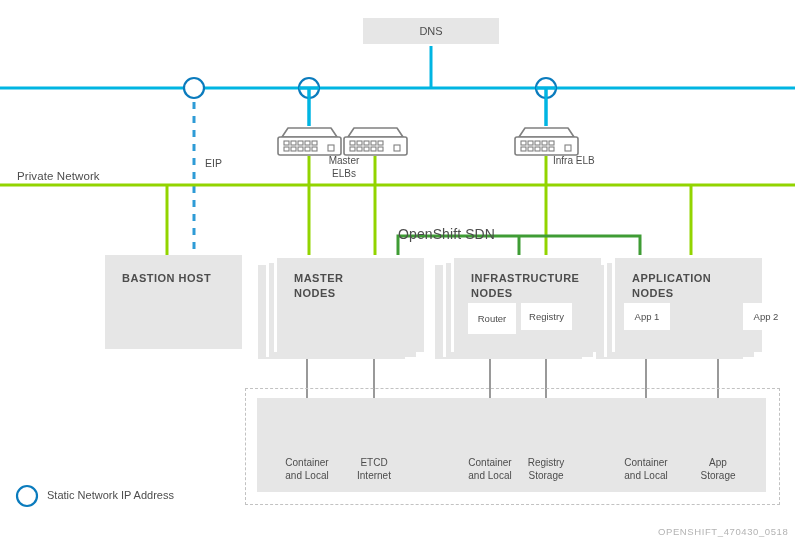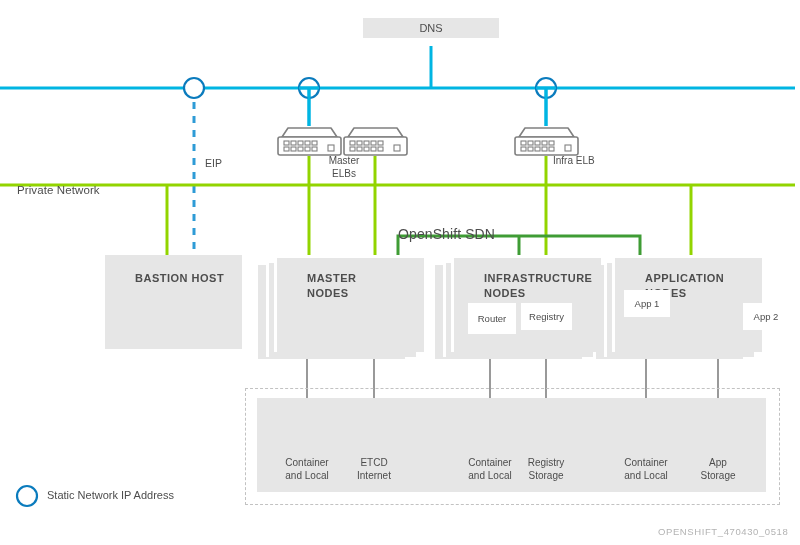--- a/index.html
+++ b/index.html
@@ -5,21 +5,21 @@
   html,body{margin:0;padding:0;}
   body{
     width:800px;height:545px;background:#ffffff;
     font-family:"Liberation Sans", sans-serif;
     color:#4d4d4d;overflow:hidden;position:relative;
   }
   #diagram{position:absolute;inset:0;}
   .lbl{position:absolute;white-space:pre;line-height:1.2;}
   .net-label{font-size:11.5px;color:#4d4d4d;letter-spacing:.1px;}
   .sm-label{font-size:10px;color:#4d4d4d;text-align:center;line-height:1.25;}
-  .node-title{font-size:11px;font-weight:bold;color:#4d4d4d;letter-spacing:.5px;line-height:1.35;margin-left:13px;}
+  .node-title{font-size:11px;font-weight:bold;color:#4d4d4d;letter-spacing:.5px;line-height:1.35;}
   .box-label{font-size:9.5px;color:#4d4d4d;text-align:center;}
   .footer{font-size:9.5px;color:#b3b3b3;letter-spacing:.6px;}
   .legend-text{font-size:11px;color:#4d4d4d;}
 
   .card{position:absolute;background:#e6e6e6;}
   .card-shadow{position:absolute;background:#e6e6e6;}
   .inner-box{position:absolute;background:#ffffff;display:flex;align-items:center;justify-content:center;}
   .dns-box{position:absolute;background:#e6e6e6;display:flex;align-items:center;justify-content:center;}
   .storage-zone{position:absolute;border:1px dashed #c2c2c2;}
   .storage-inner{position:absolute;background:#e6e6e6;}
@@ -151,25 +151,25 @@
     </g>
     <g transform="translate(696,428)">
       <path d="M1 8 a21 8 0 0 1 42 0 v14 a21 8 0 0 1 -42 0 Z" fill="#ffffff" stroke="#808080" stroke-width="1.6"></path>
       <path d="M1 8 a21 8 0 0 0 42 0" fill="none" stroke="#808080" stroke-width="1.3"></path>
       <path d="M11 10 q11 4 22 0" fill="none" stroke="#a6a6a6" stroke-width="1.2"></path>
     </g>
 
     <circle cx="27" cy="496" r="10" fill="none" stroke="#0a7bbd" stroke-width="2.2"></circle>
   </svg>
 
-  <div class="dns-box" style="left:363px;top:18px;width:136px;height:20px;">
+  <div class="dns-box" style="left:363px;top:18px;width:136px;height:26px;">
     <span class="box-label" style="font-size:11px;">DNS</span>
   </div>
 
-  <div class="lbl net-label" style="left:17px;top:184px;">Private Network</div>
+  <div class="lbl net-label" style="left:17px;top:170px;">Private Network</div>
   <div class="lbl net-label" style="left:398px;top:226px;font-size:14px;text-align:right;">OpenShift SDN</div>
   <div class="lbl net-label" style="left:205px;top:134px;font-size:10.5px;margin-top:23px;">EIP</div>
 
   <div class="lbl sm-label" style="left:310px;top:155px;width:68px;"><span>Master
 ELBs</span></div>
   <div class="lbl sm-label" style="left:553px;top:155px;width:80px;text-align:left;"><span>Infra ELB</span></div>
 
   <div class="card" style="left:105px;top:255px;width:137px;height:94px;">
     <div class="lbl node-title" style="left:17px;top:16px;">BASTION HOST</div>
   </div>
@@ -193,21 +193,21 @@
   <div class="inner-box" style="left:521px;top:303px;width:51px;height:27px;">
     <span class="box-label">Registry</span>
   </div>
 
   <div class="card-shadow" style="left:596px;top:265px;width:147px;height:94px;"></div>
   <div class="card-shadow" style="left:604px;top:260px;width:147px;height:94px;border-left:3px solid #fff;border-top:3px solid #fff;"></div>
   <div class="card" style="left:612px;top:255px;width:147px;height:94px;border-left:3px solid #fff;border-top:3px solid #fff;">
     <div class="lbl node-title" style="left:17px;top:13px;">APPLICATION
 NODES</div>
   </div>
-  <div class="inner-box" style="left:624px;top:290px;width:46px;height:27px;">
+  <div class="inner-box" style="left:624px;top:303px;width:46px;height:27px;">
     <span class="box-label">App 1</span>
   </div>
   <div class="inner-box" style="left:695px;top:303px;width:46px;height:27px;margin-left:48px;">
     <span class="box-label">App 2</span>
   </div>
 
   <div class="storage-zone" style="left:245px;top:388px;width:533px;height:115px;"></div>
   <div class="storage-inner" style="left:257px;top:398px;width:509px;height:94px;"></div>
 
   <div class="lbl sm-label" style="left:272px;top:457px;width:70px;"><span>Container

